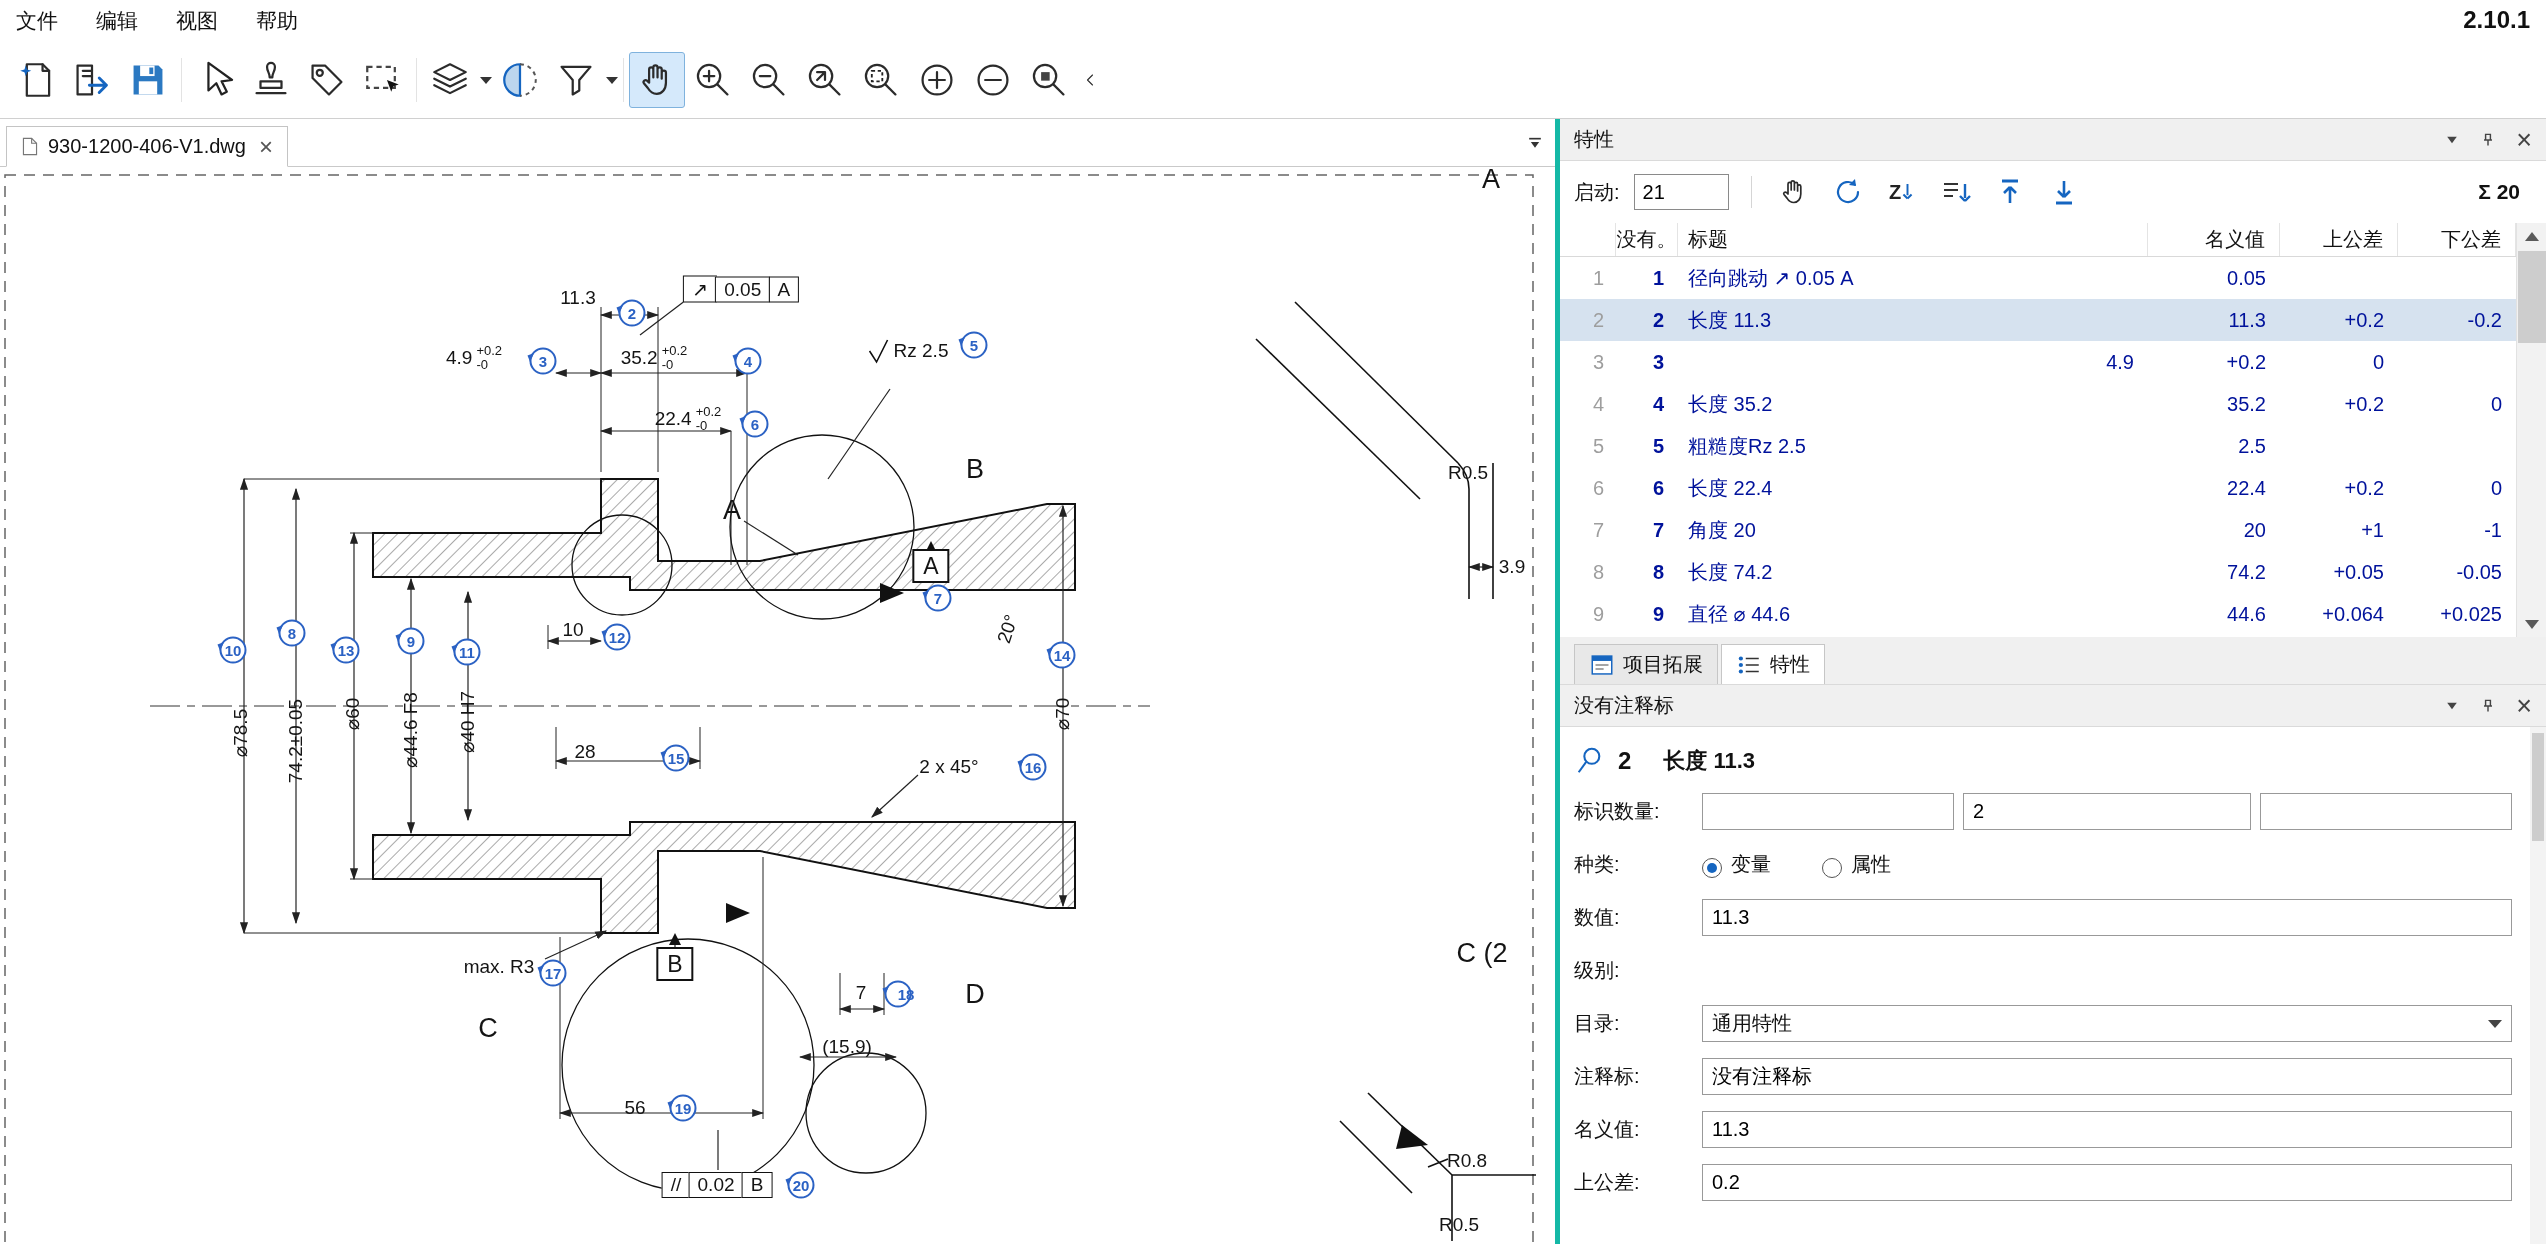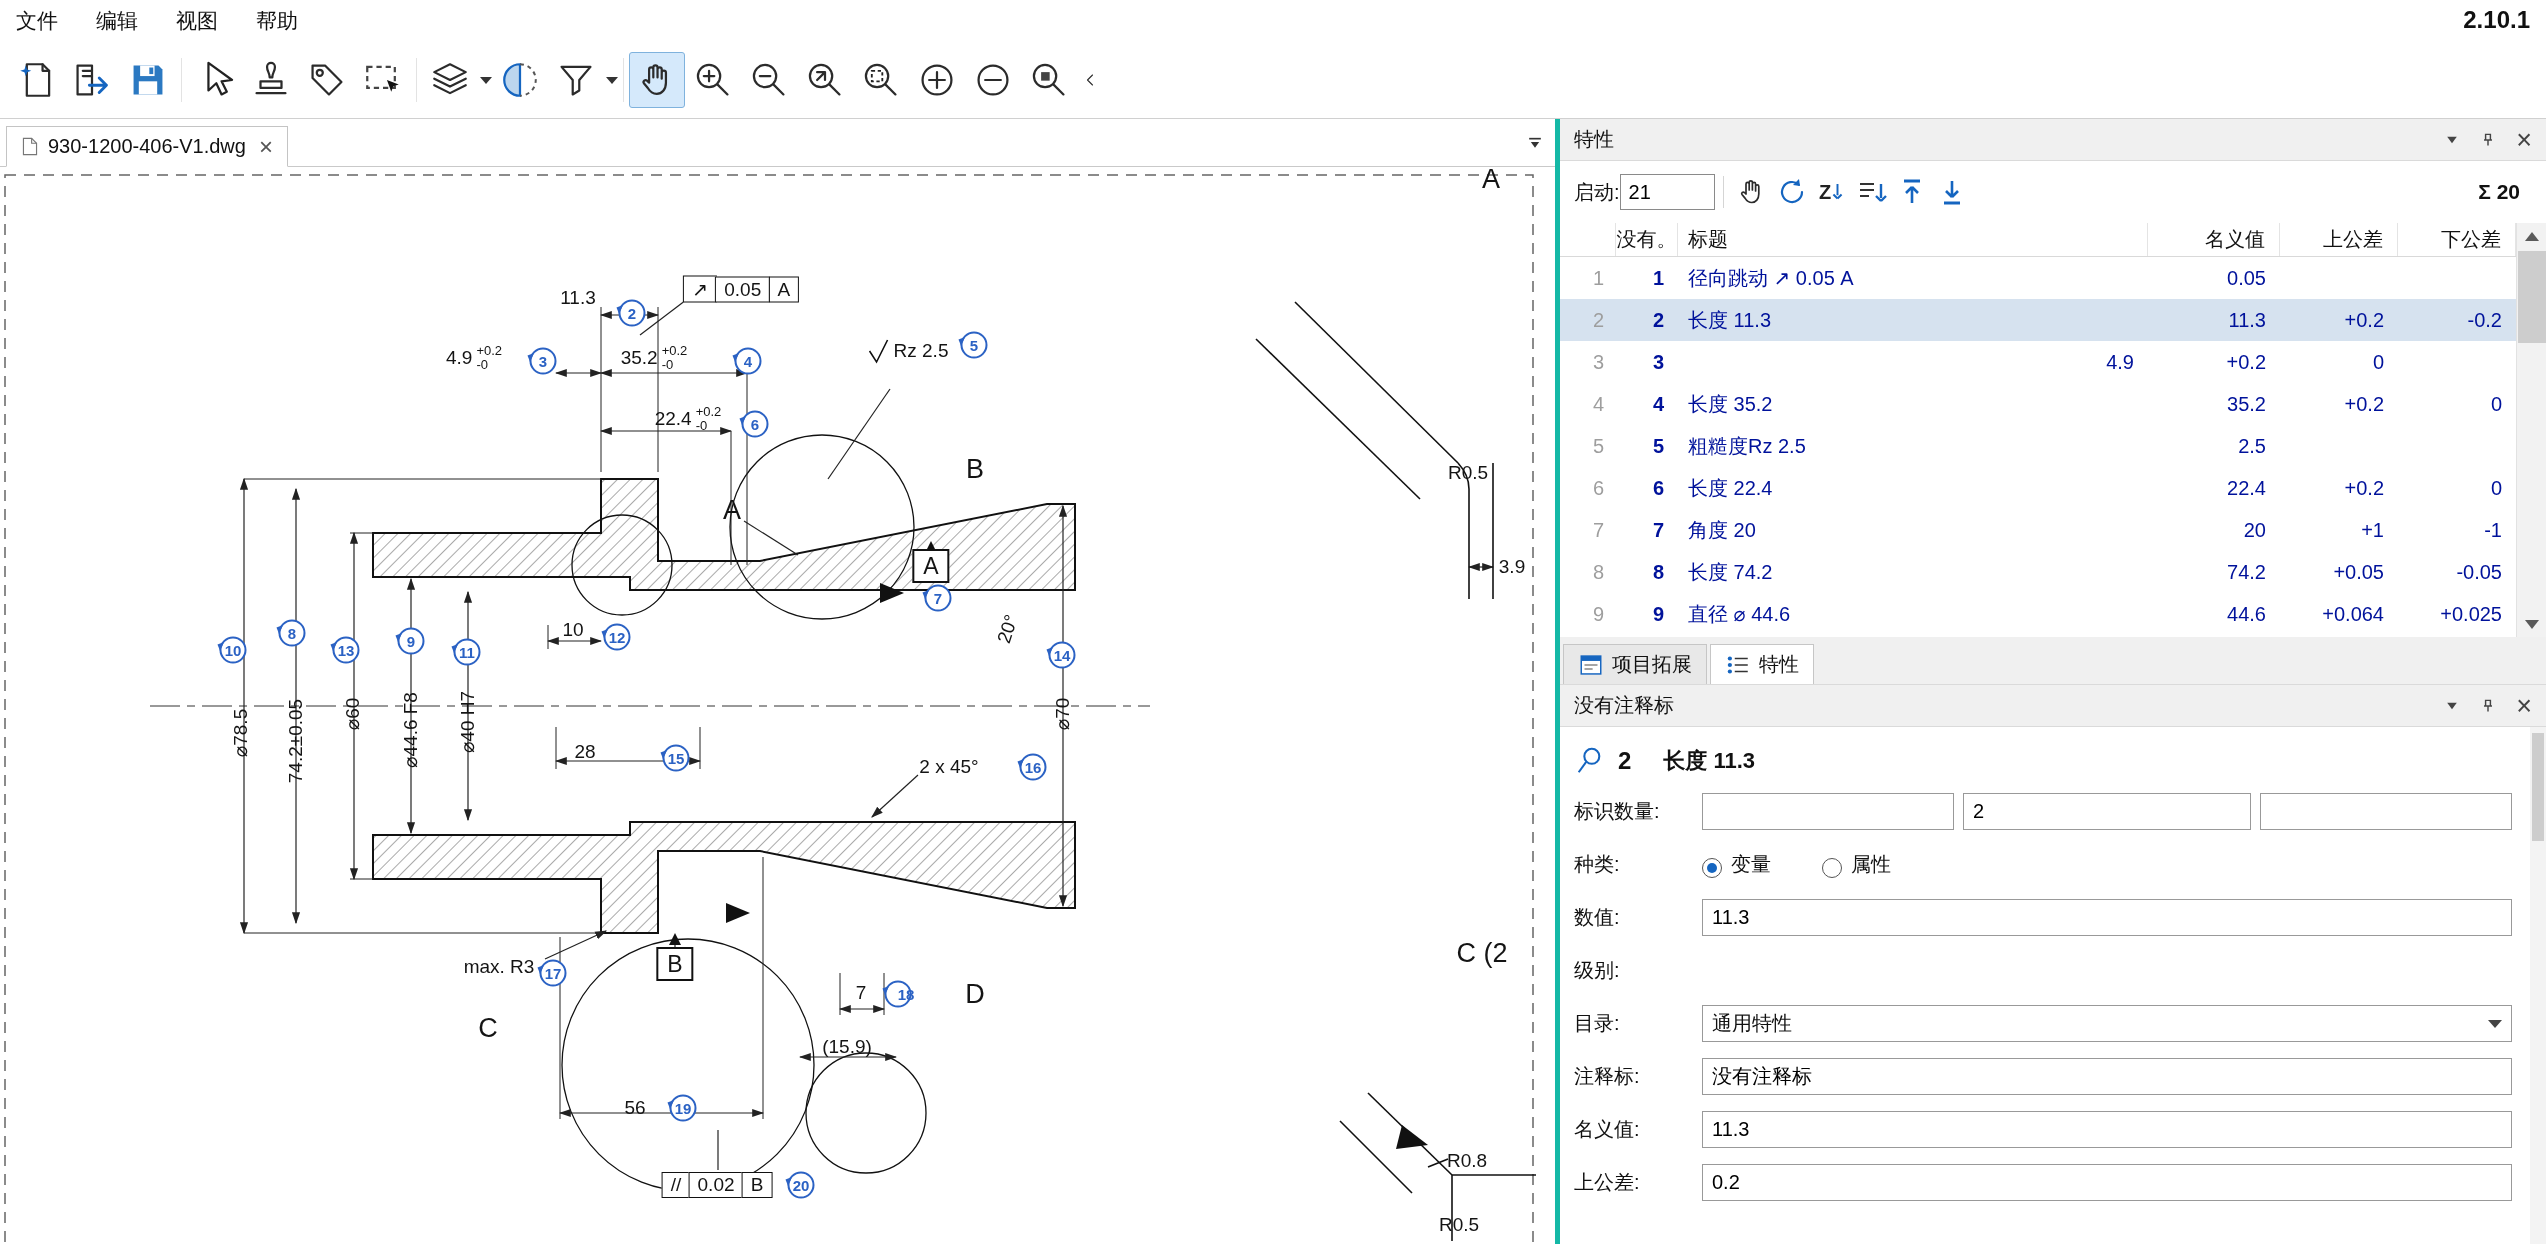--- a/index.html
+++ b/index.html
@@ -47,21 +47,21 @@
   .balloon::before { content:""; position:absolute; left:-9px; top:1px; border:5px solid transparent; border-right-color:#2b62c4; transform:rotate(24deg); }
 
   
   .rpanel { flex:1; background:#f0f0f0; display:flex; flex-direction:column; }
   .panel-header { height:42px; background:#f0f0f0; display:flex; align-items:center; padding:0 14px; border-bottom:1px solid #dadada; }
   .ph-title { font-size:20px; }
   .ph-icons { margin-left:auto; display:flex; align-items:center; gap:20px; }
   .ph-btn { display:flex; align-items:center; color:#444; }
   .ph-btn.close { font-size:27px; line-height:22px; }
 
-  .start-row { height:62px; background:#fff; display:flex; align-items:center; padding:0 14px; gap:0; }
+  .start-row { height:62px; background:#fff; display:flex; align-items:center; padding:0 14px; gap:14px; }
   .start-row label { font-size:20px; }
   .start-row input { width:95px; height:36px; border:1px solid #8a8a8a; font-size:20px; padding:0 8px; font-family:inherit; }
   .vdiv { width:1px; height:32px; background:#d5d5d5; margin:0 8px; }
   .prop-ic { width:40px; height:40px; display:flex; align-items:center; justify-content:center; }
   .prop-ic svg { width:32px; height:32px; }
   .zchar { font-size:20px; font-weight:bold; color:#222; }
   .sum { margin-left:auto; font-size:21px; font-weight:bold; padding-right:12px; }
 
   .char-table { height:414px; background:#fff; display:flex; }
   .tcols { flex:1; overflow:hidden; }
@@ -79,21 +79,21 @@
   .trow .c2 { padding-left:10px; }
   .trow .c3,.trow .c4,.trow .c5 { text-align:right; padding-right:14px; }
 
   .vscroll { width:30px; background:#f2f2f2; border-left:1px solid #e2e2e2; position:relative; }
   .sb-btn { position:absolute; left:0; width:30px; height:26px; display:flex; align-items:center; justify-content:center; }
   .sb-btn.up { top:0; } .sb-btn.down { bottom:0; }
   .tri-up { width:0;height:0;border-left:7px solid transparent;border-right:7px solid transparent;border-bottom:9px solid #5a5a5a; }
   .tri-dn { width:0;height:0;border-left:7px solid transparent;border-right:7px solid transparent;border-top:9px solid #5a5a5a; }
   .sb-thumb { position:absolute; left:1px; top:28px; width:28px; height:92px; background:#cdcdcd; }
 
-  .panel-tabs { height:48px; background:#f0f0f0; display:flex; align-items:flex-end; padding-left:3px; gap:3px; border-bottom:1px solid #dadada; }
+  .panel-tabs { height:48px; background:#f0f0f0; display:flex; align-items:flex-end; padding-left:14px; gap:3px; border-bottom:1px solid #dadada; }
   .ptab { height:40px; display:flex; align-items:center; gap:8px; padding:0 14px; font-size:20px; border:1px solid #c6c6c6; border-bottom:none; background:#e8e8e8; }
   .ptab.active { background:#fff; }
   .ptab svg { width:26px; height:26px; }
 
   .details-body { flex:1; background:#fff; position:relative; padding:10px 0 0 14px; overflow:hidden; }
   .item-head { height:48px; display:flex; align-items:center; gap:14px; }
   .item-head svg { width:30px; height:30px; }
   .item-no { font-size:24px; font-weight:bold; }
   .item-title { font-size:22px; font-weight:bold; margin-left:18px; }
   .frow { display:flex; align-items:center; height:53px; }

